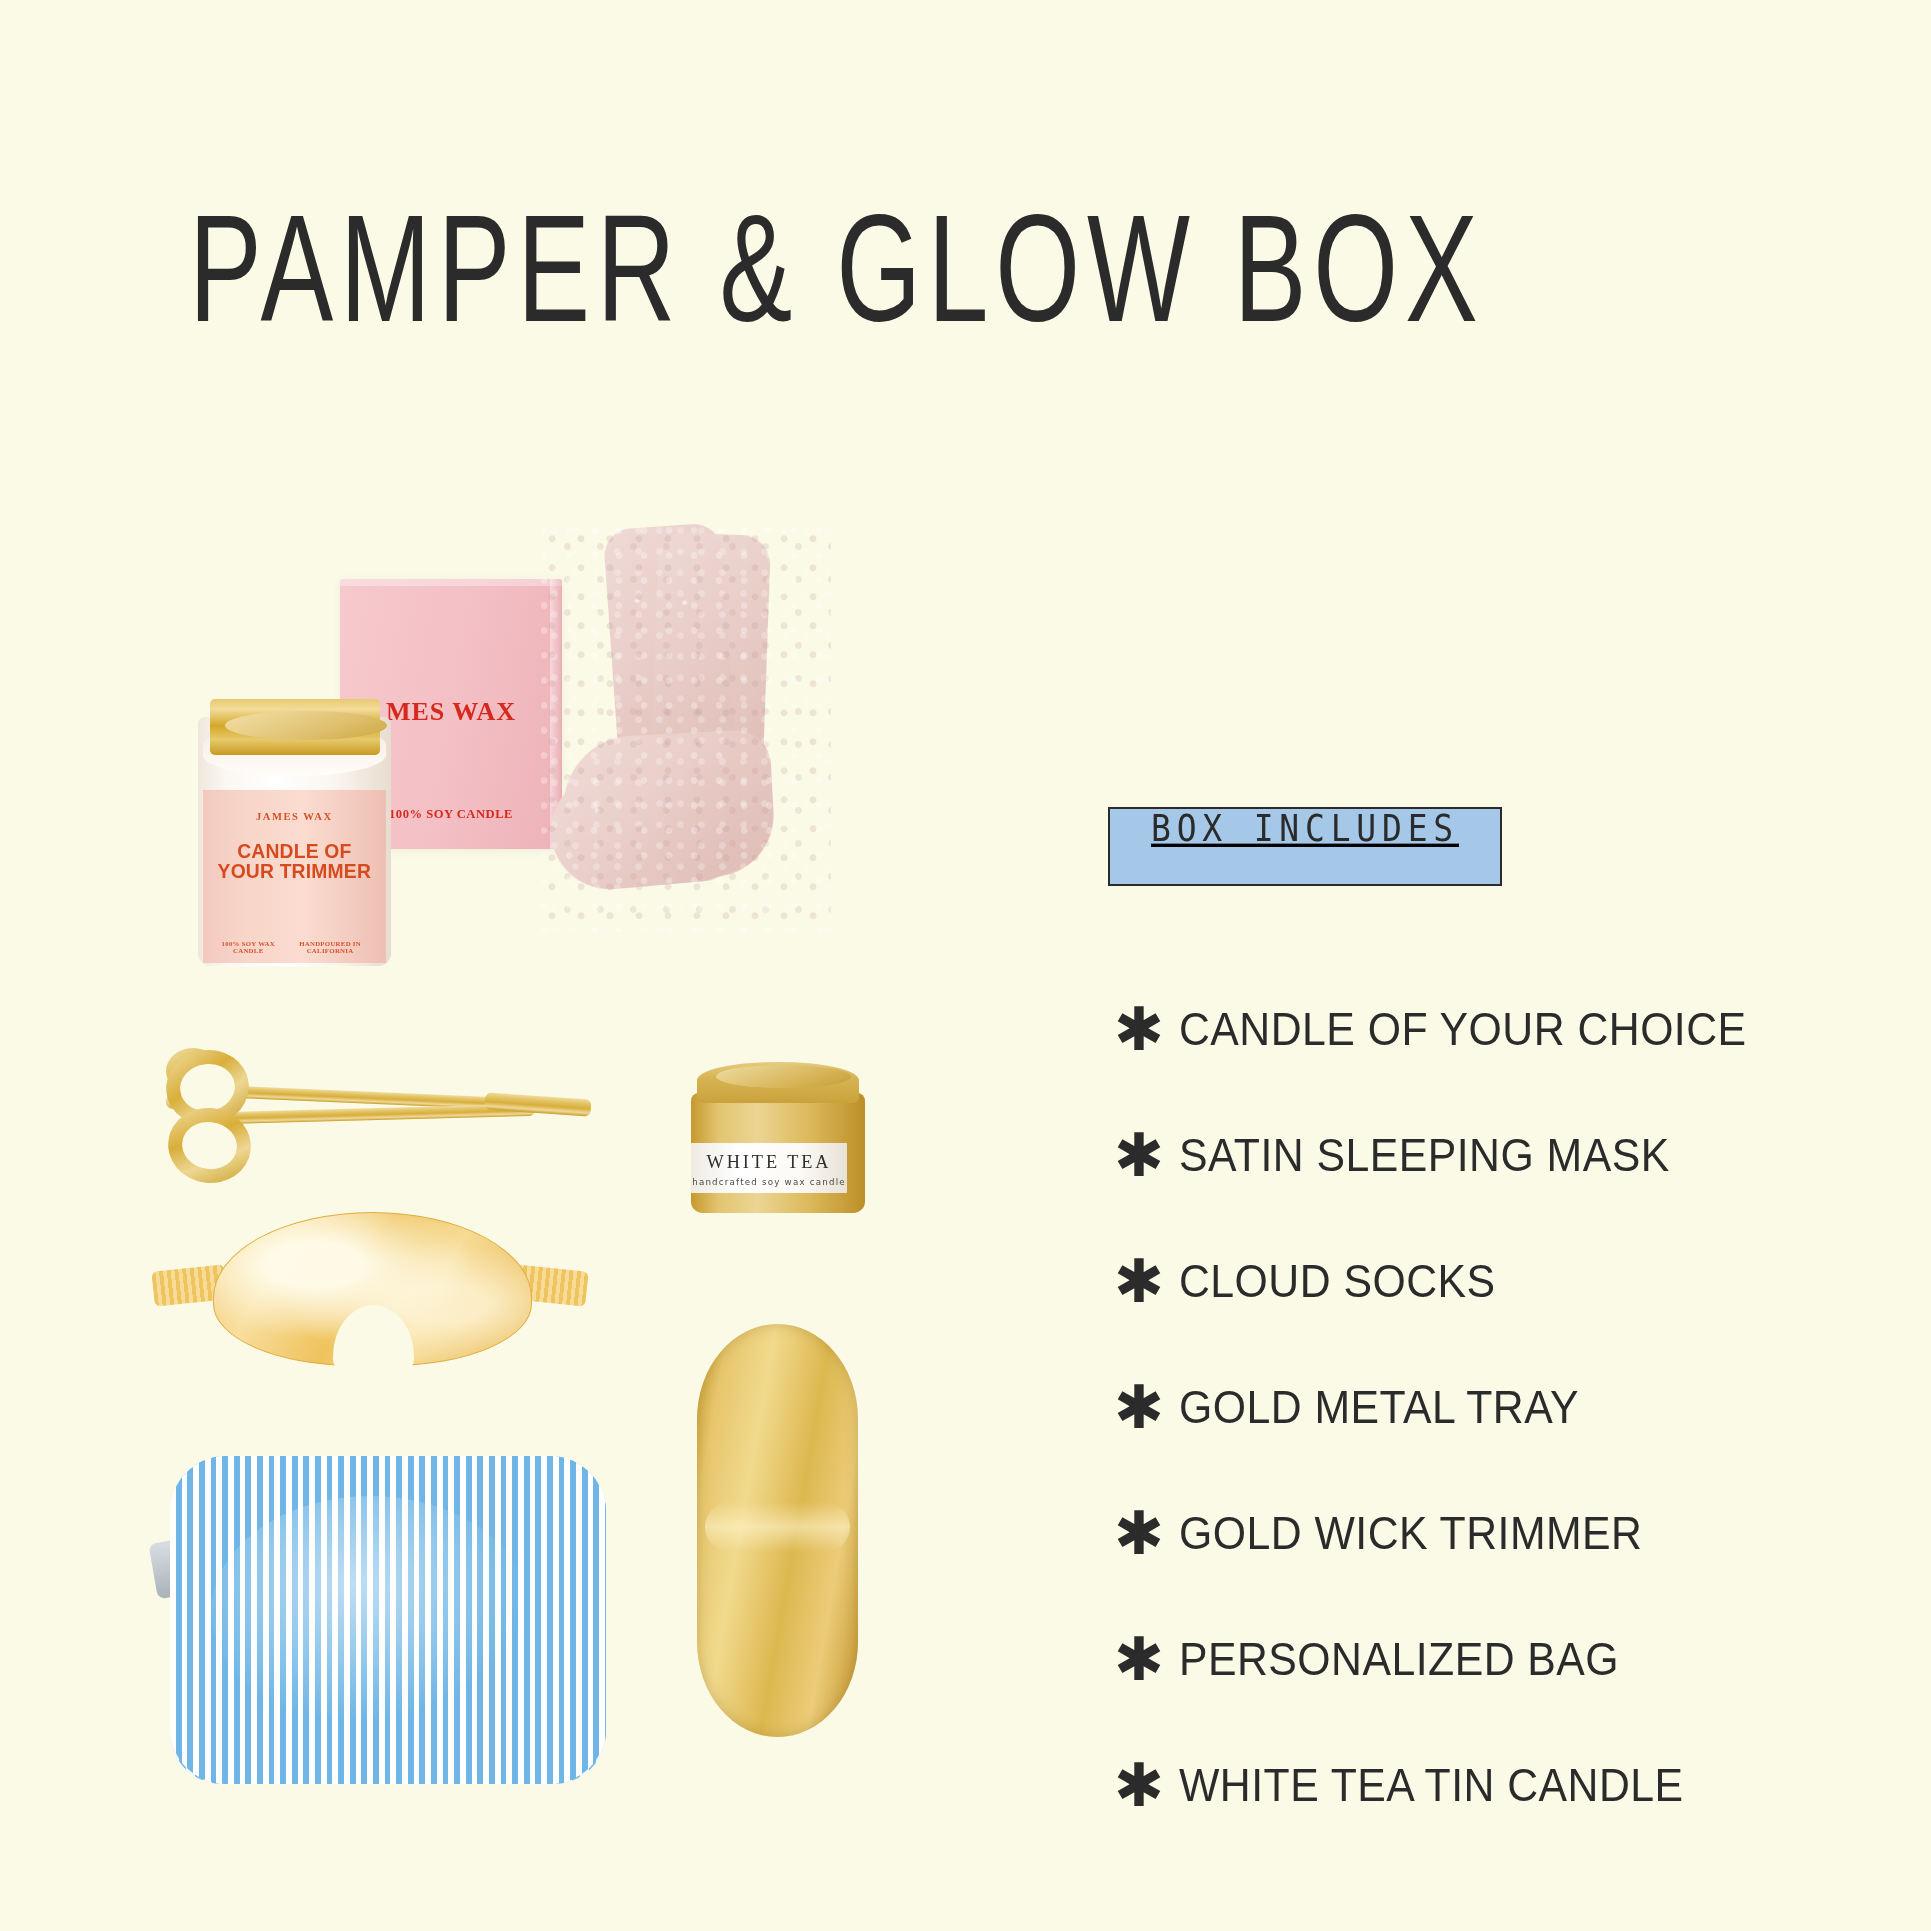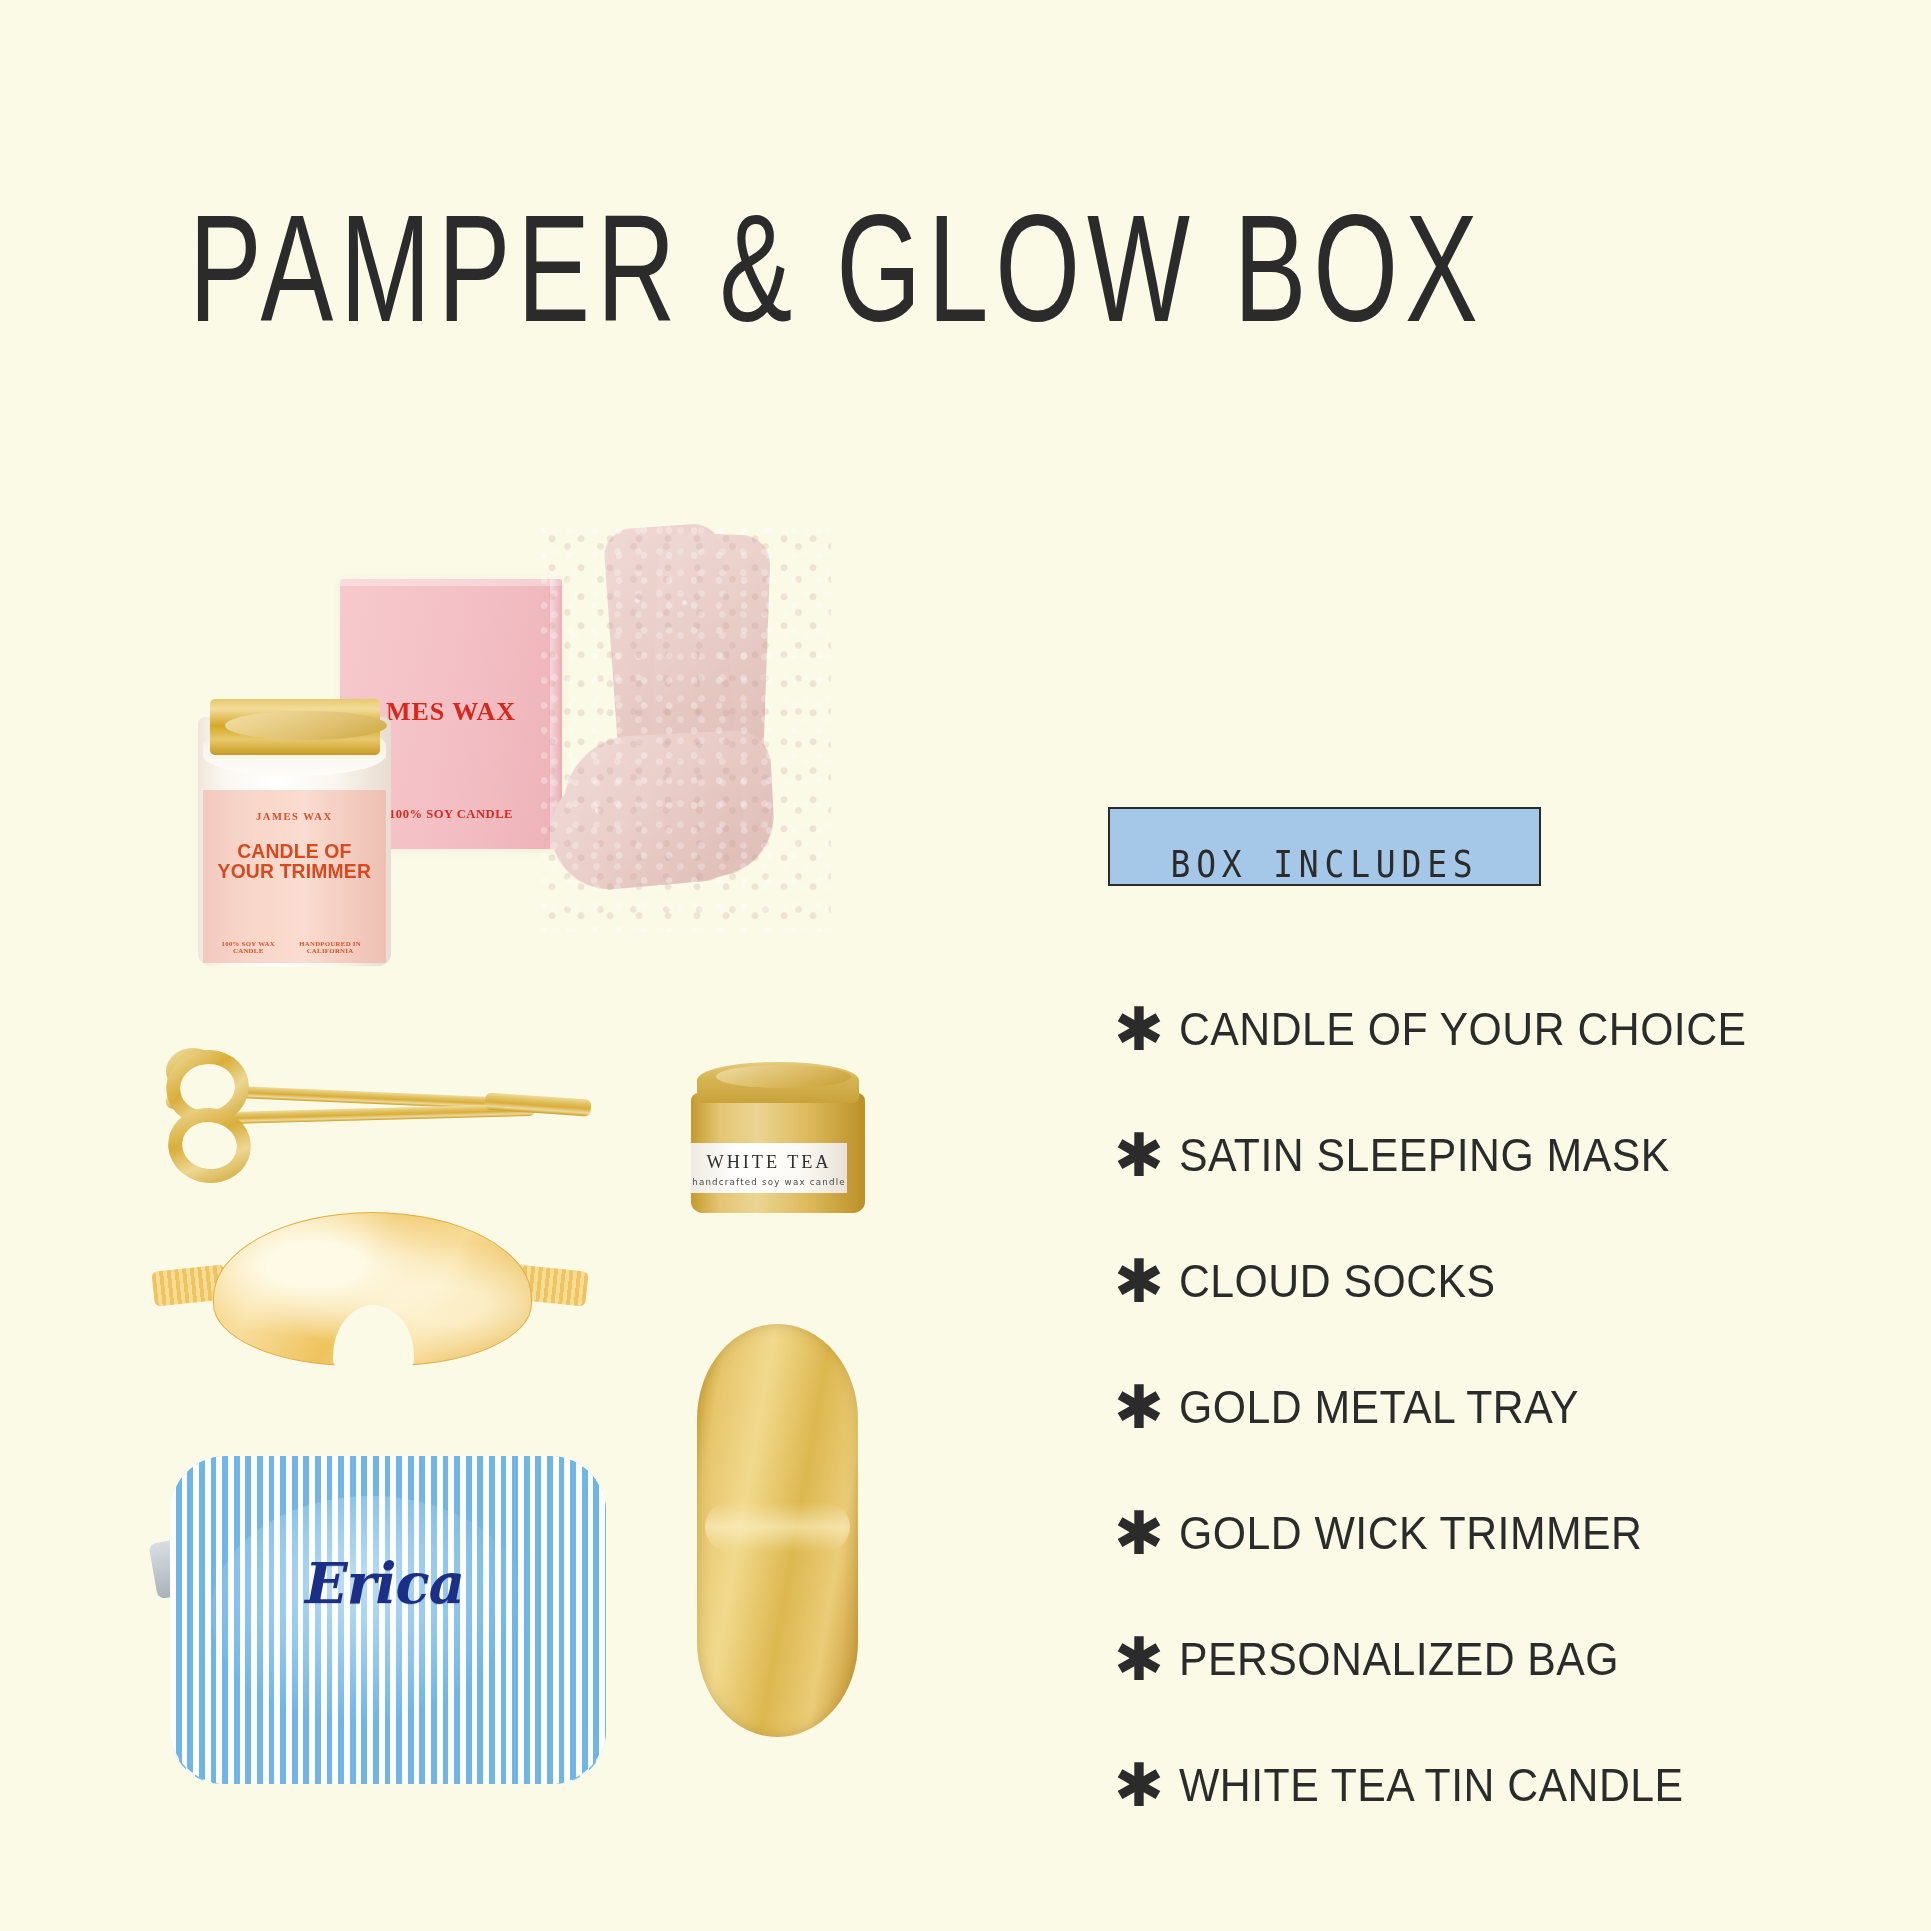--- a/index.html
+++ b/index.html
@@ -47,27 +47,28 @@
     white-space: nowrap;
     transform: scaleX(0.88) scaleY(1.22);
     transform-origin: left top;
     line-height: 1;
   }
 
   
   #includes-panel { position: absolute; left: 1108px; top: 807px; width: 734px; }
 
   #includes-header {
-    width: 433px;
+    width: 394px;
     height: 79px;
     background: #A6C8E8;
     border: 2.9px solid #2B2B2B;
     display: flex;
-    align-items: flex-end;
+    align-items: flex-start;
     justify-content: center;
+    text-decoration: underline;
   }
   #includes-header .txt {
     font-family: "DejaVu Sans Mono", monospace;
     font-size: 33px;
     letter-spacing: 5.8px;
     color: #2B2B2B;
     transform: scaleY(1.12);
     display: inline-block;
   }
 
@@ -447,21 +448,20 @@
     <div id="tray-outer"></div>
     <div id="tray-inner"></div>
     <div id="tray-sheen"></div>
   </div>
 
   <div id="bag">
     <div id="bag-zipper"></div>
     <div id="bag-body"></div>
     <div id="bag-piping"></div>
     <div id="bag-highlight"></div>
-    <div id="bag-name">Erica</div>
   </div>
 
 </div>
 
 <div id="includes-panel">
 
   <div id="includes-header">
     <span class="txt">BOX INCLUDES</span>
   </div>
 

